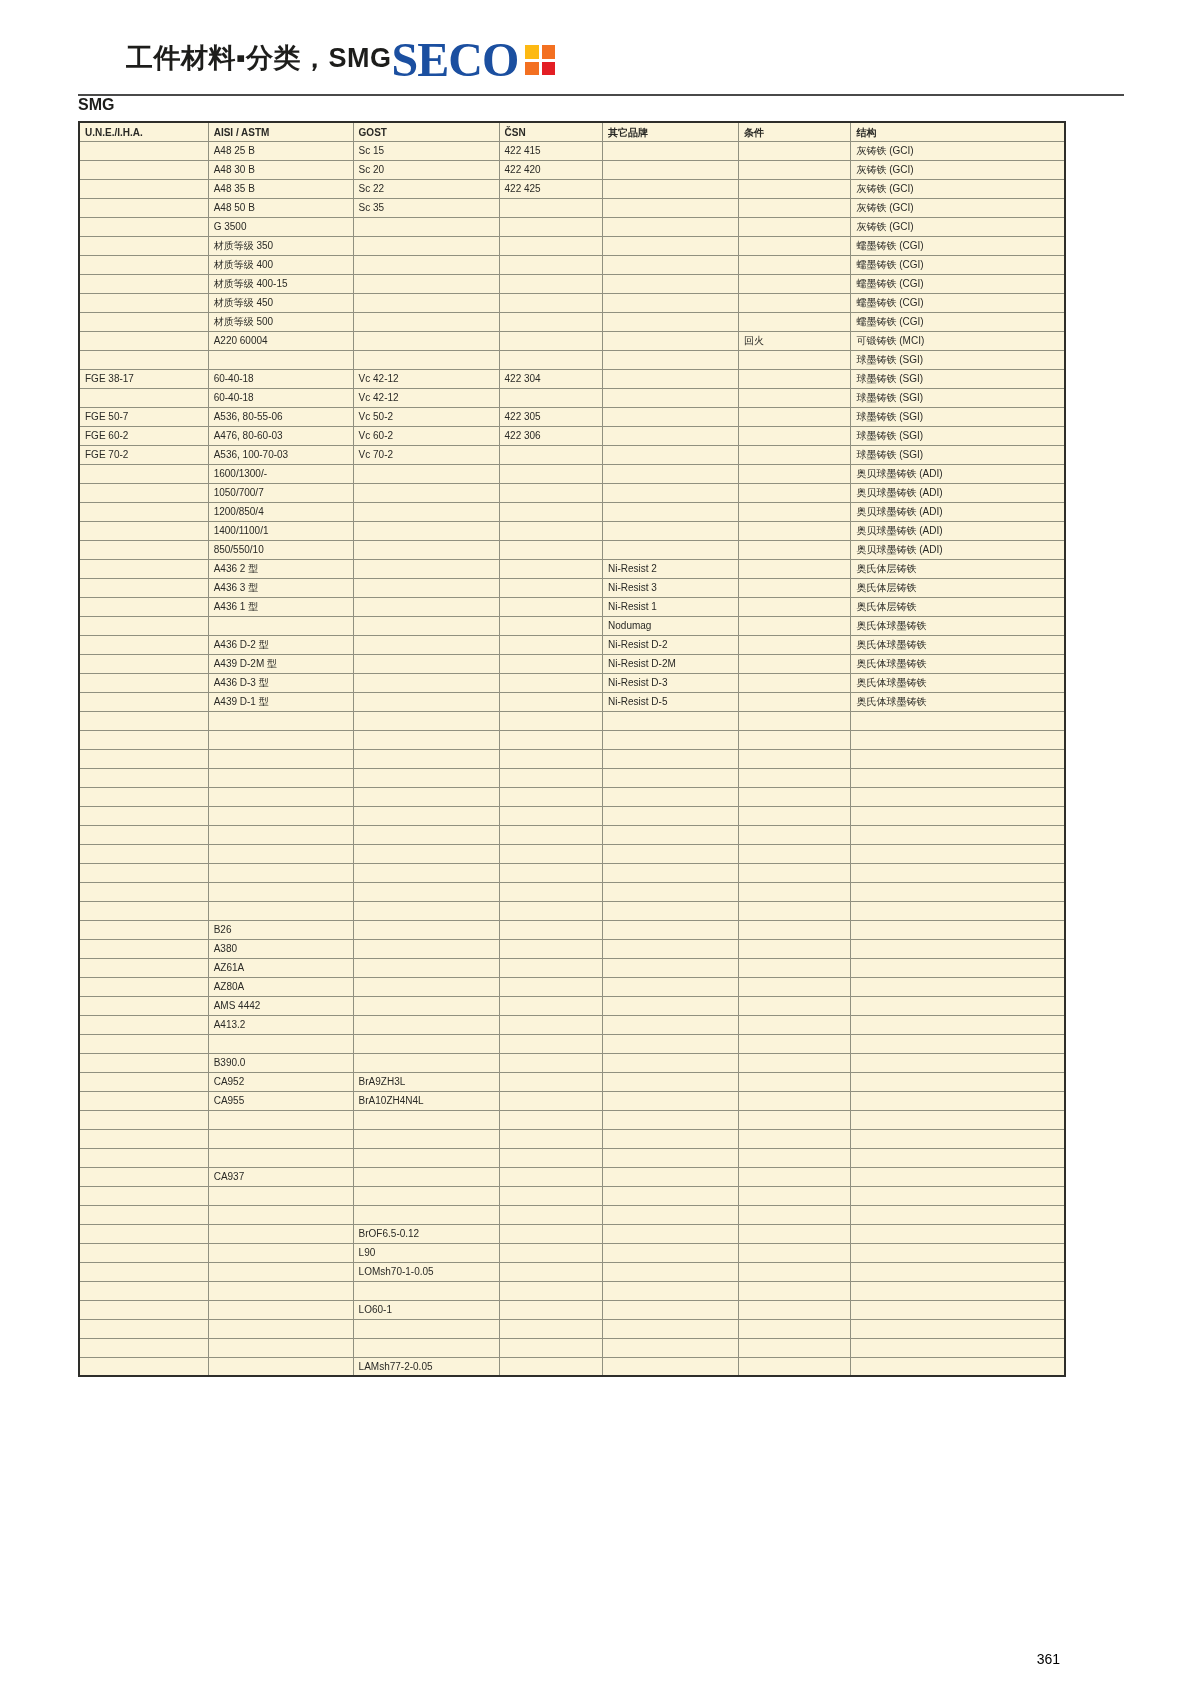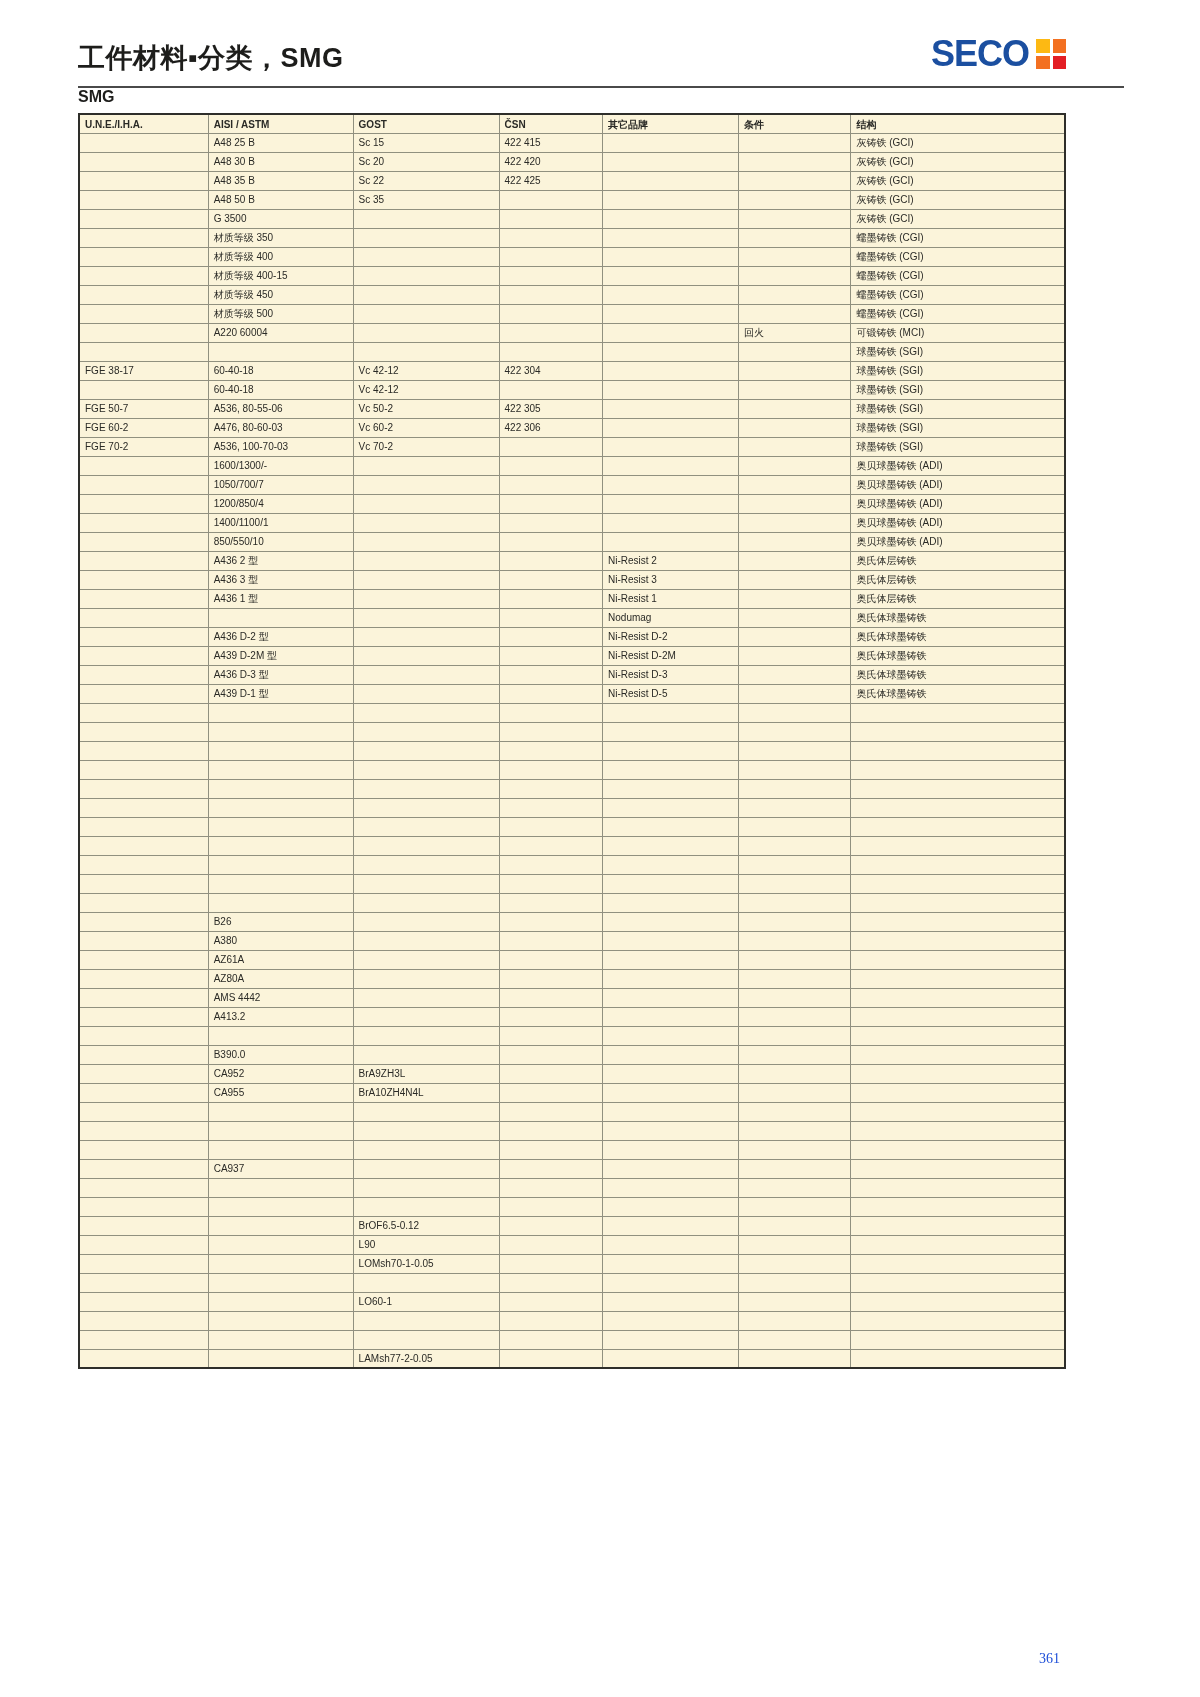--- a/index.html
+++ b/index.html
@@ -7,24 +7,24 @@
   body {
     width:1200px; height:1697px;
     background:#ffffff;
     font-family:"Liberation Sans","DejaVu Sans",sans-serif;
     color:#1d1d1b;
     position:relative;
   }
   .content { position:absolute; left:78px; top:32px; width:1046px; }
 
   
-  .header-row { display:flex; justify-content:space-between; align-items:flex-start; }
+  .header-row { display:flex; justify-content:flex-start; align-items:flex-start;margin-left:48px; }
   .page-title { font-size:27px; font-weight:bold; letter-spacing:0.5px; padding-top:8px; }
   .brand { display:flex; align-items:center; gap:7px; padding-top:4px; padding-right:58px; }
-  .brand-name { font-size:36px; font-weight:800; letter-spacing:-1px; line-height:1; }
+  .brand-name { font-size:48px; font-weight:800; letter-spacing:-1px; line-height:1;font-family:Liberation Serif, serif; }
   .brand-mark { width:30px; height:30px; display:grid; grid-template-columns:1fr 1fr; grid-template-rows:1fr 1fr; gap:3px; }
   .brand-mark div { width:100%; height:100%; }
   .top-rule { border:none; border-top:2px solid #4a4a4a; margin:10px 0 0 0; }
 
   .section-title { font-size:16px; font-weight:bold; margin:0 0 7px 0; }
 
   
   table.smg { border-collapse:collapse; table-layout:fixed; width:988px; border:2px solid #2e2e2a; }
   table.smg th, table.smg td {
     border:1px solid #90907f;
@@ -34,21 +34,21 @@
     text-align:left;
     padding:2px 5px 1px 5px;
     height:19px;
     line-height:1.15;
     white-space:nowrap;
     overflow:hidden;
     color:#2a2a26;
   }
   table.smg th { color:#2a2a26;font-weight:bold; }
 
-  .page-number { position:absolute; right:140px; bottom:30px; font-size:14px; color:#1d4ed8;font-family:Liberation Serif, serif; }
+  .page-number { position:absolute; right:140px; bottom:30px; font-size:14px; color:#000000; }
 </style>
 </head>
 <body>
 
 <div class="content">
 
   <div class="header-row">
     <div class="page-title">工件材料▪分类，SMG</div>
     <div class="brand">
       <span class="brand-name" style="color: rgb(27, 79, 160);">SECO</span>

